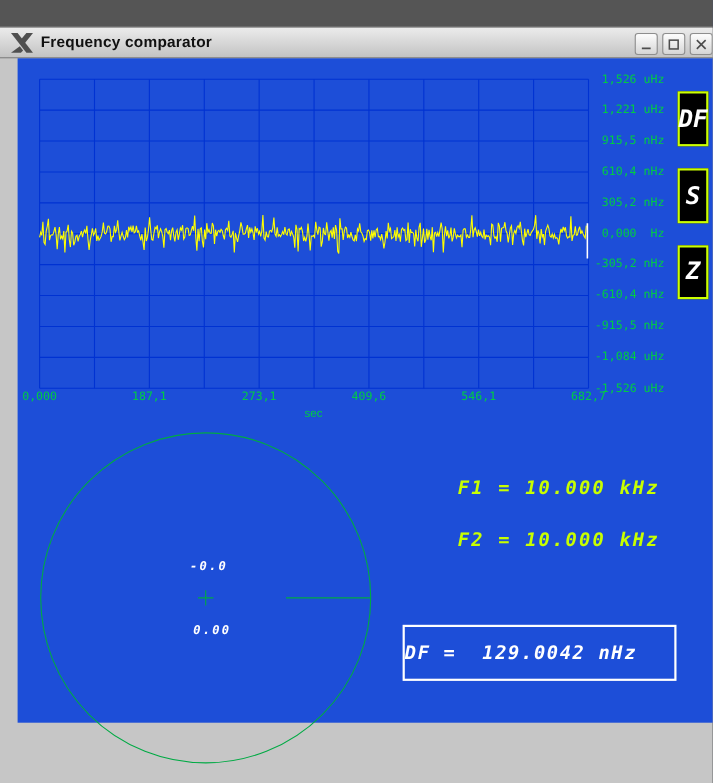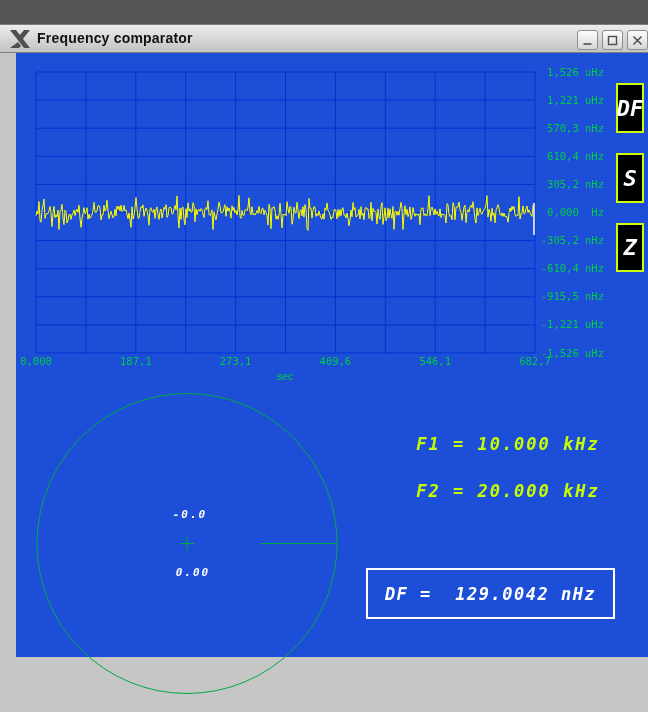--- a/index.html
+++ b/index.html
@@ -78,21 +78,21 @@
     position:absolute;transform:translateX(-50%);
     color:var(--c-readout_green,#c8ff00);
     font-family:"DejaVu Sans Mono",monospace;
     font-style:italic;font-weight:bold;font-size:17px;letter-spacing:2px;
     white-space:pre;
   }
   #f1{left:492px;top:381px;text-align:center;}
   #f2{left:492px;top:428px;}
   .dfbox{
     position:absolute;left:350px;top:515px;width:249px;height:51px;
-    border:2px solid #fff;display:flex;align-items:center;justify-content:center;
+    border:2px solid #fff;display:flex;align-items:center;
   }
   .dfbox span{
     color:#fff;font-family:"DejaVu Sans Mono",monospace;
     font-style:italic;font-weight:bold;font-size:17px;letter-spacing:1.5px;
     white-space:pre;
   }
 </style>
 </head>
 <body>
 
@@ -155,48 +155,48 @@
       <g id="crosshair">
         <line x1="164" y1="490.5" x2="178" y2="490.5" stroke-width="1" stroke="#00aa44"></line>
         <line x1="171" y1="483.5" x2="171" y2="497.5" stroke-width="1" stroke="#00aa44"></line>
       </g>
       <line id="pointer" x1="244" y1="490.5" x2="321" y2="490.5" stroke-width="1" stroke="#00aa44"></line>
     </svg>
 
     <div id="yticks">
         <div class="ytick" style="top: 13.5px;">1,526 uHz</div>
         <div class="ytick" style="top: 41.6px;">1,221 uHz</div>
-        <div class="ytick" style="top: 69.7px;">570,3 nHz</div>
+        <div class="ytick" style="top: 69.7px;">915,5 nHz</div>
         <div class="ytick" style="top: 97.8px;">610,4 nHz</div>
         <div class="ytick" style="top: 125.9px;">305,2 nHz</div>
         <div class="ytick" style="top: 154px;">0,000  Hz</div>
         <div class="ytick" style="top: 182.1px;">-305,2 nHz</div>
         <div class="ytick" style="top: 210.2px;">-610,4 nHz</div>
         <div class="ytick" style="top: 238.3px;">-915,5 nHz</div>
-        <div class="ytick" style="top: 266.4px;">-1,221 uHz</div>
+        <div class="ytick" style="top: 266.4px;">-1,084 uHz</div>
         <div class="ytick" style="top: 294.5px;">-1,526 uHz</div>
       </div>
     <div id="xticks">
         <div class="xtick" style="left: 20px;">0,000</div>
         <div class="xtick" style="left: 119.8px;">187,1</div>
         <div class="xtick" style="left: 219.6px;">273,1</div>
         <div class="xtick" style="left: 319.4px;">409,6</div>
         <div class="xtick" style="left: 419.2px;">546,1</div>
         <div class="xtick" style="left: 519px;">682,7</div>
       </div>
     <div class="xlabel">sec</div>
 
     <button class="sidebtn" id="btn-df">DF</button>
     <button class="sidebtn" id="btn-s">S</button>
     <button class="sidebtn" id="btn-z">Z</button>
 
     <div class="dialnum" id="dial-top">-0.0</div>
     <div class="dialnum" id="dial-bottom">0.00</div>
 
     <div class="freadout" id="f1">F1 = 10.000 kHz</div>
-    <div class="freadout" id="f2">F2 = 20.000 kHz</div>
+    <div class="freadout" id="f2">F2 = 10.000 kHz</div>
 
     <div class="dfbox">
       <span>DF =  129.0042 nHz</span>
     </div>
 
   </div>
 </div>
 
 </body></html>

